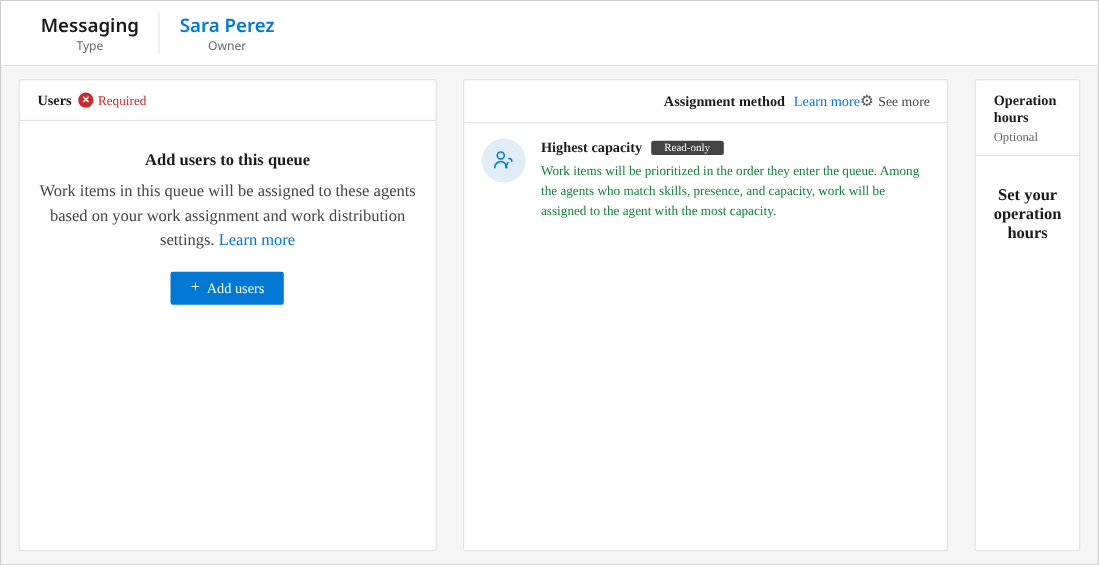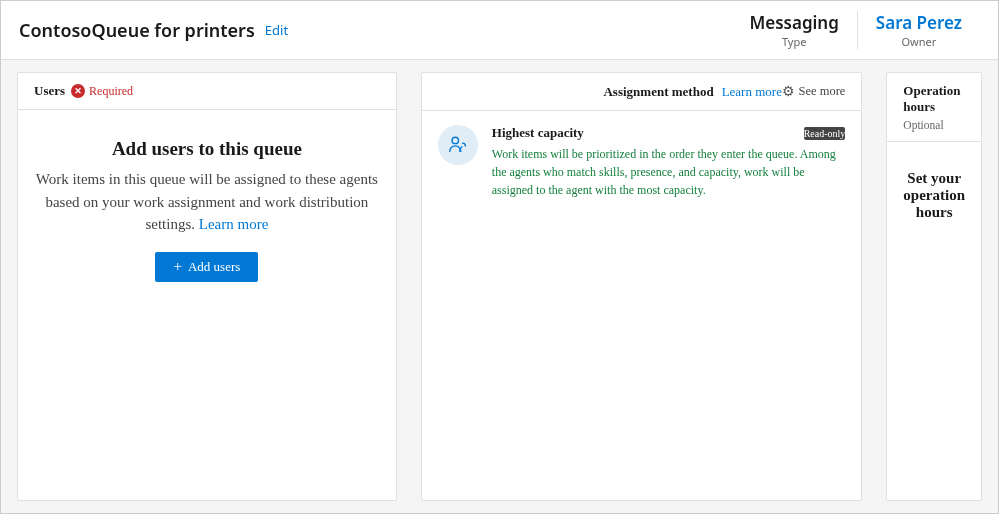--- a/index.html
+++ b/index.html
@@ -115,21 +115,21 @@
       color: #fff;
       font-size: 9px;
       font-weight: 700;
     }
     
     .section-body {
       padding: 28px 16px;
       text-align: center;
     }
     .section-body-title {
-      font-size: 19px;
+      font-size: 15px;
       font-weight: 600;
       color: #1a1a1a;
       margin-bottom: 8px;
     }
     .section-body-desc {
       font-size: 15px;
       color: #444;
       margin-bottom: 16px;
       line-height: 1.5;
     }
@@ -205,32 +205,31 @@
       height: 22px;
     }
     .assignment-info {
       flex: 1;
     }
     .assignment-name-row {
       display: flex;
       align-items: center;
       gap: 8px;
       margin-bottom: 4px;
-      justify-content: space-between;
     }
     .assignment-name {
       font-weight: 600;
       font-size: 13px;
       color: #1a1a1a;
     }
     .readonly-badge {
       background: #444;
       color: #fff;
       font-size: 10px;
-      padding: 1px 0;
+      padding: 1px 12px;
       border-radius: 2px;
       font-weight: 500;
     }
     .assignment-desc {
       font-size: 12px;
       color: #15803d;
       line-height: 1.5;
     }
     
     .op-header {
@@ -252,24 +251,20 @@
       color: #1a1a1a;
       margin-bottom: 8px;
     }
   </style>
 </head>
 <body>
 
 <div class="page-frame">
 
   <div class="page-header">
-    <div class="header-left">
-      <span class="page-title">ContosoQueue for printers</span>
-      <a class="edit-link">Edit</a>
-    </div>
     <div class="header-right">
       <div class="header-meta-block">
         <div class="meta-value">Messaging</div>
         <div class="meta-label">Type</div>
       </div>
       <div class="header-meta-block">
         <div class="meta-value" style="color:#0078d4;">Sara Perez</div>
         <div class="meta-label">Owner</div>
       </div>
     </div>

